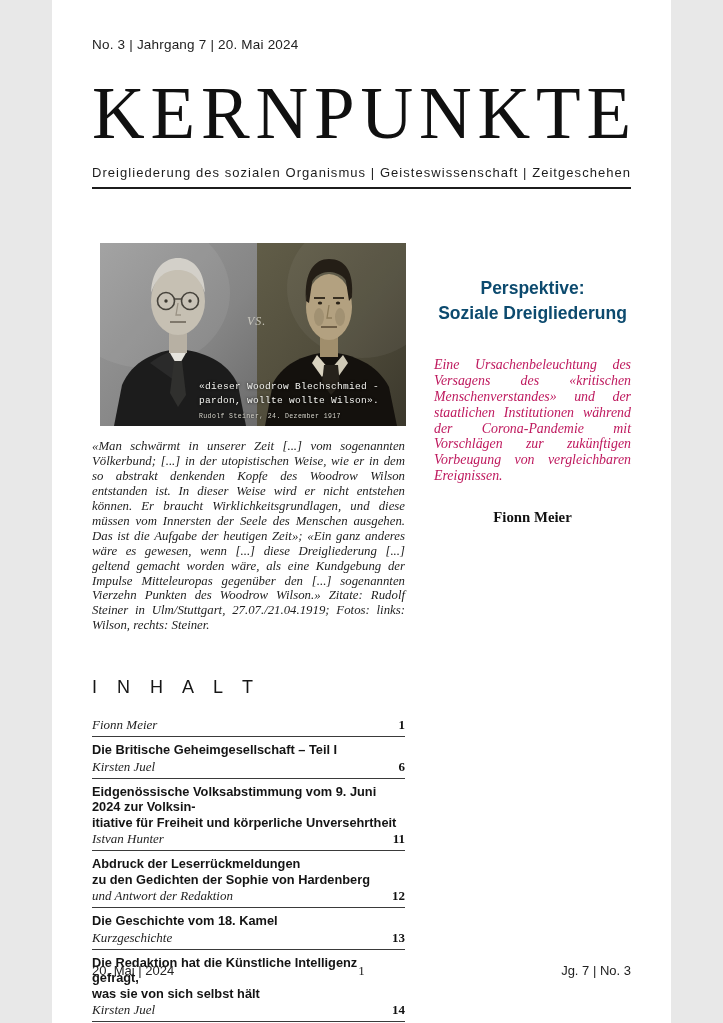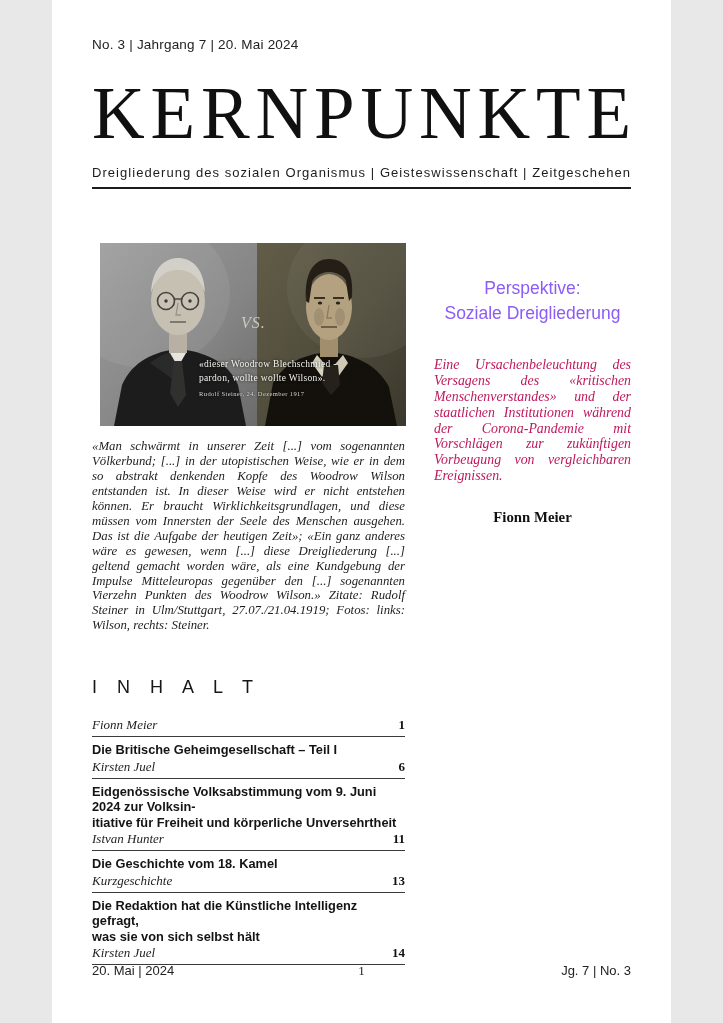--- a/index.html
+++ b/index.html
@@ -29,27 +29,27 @@
   .columns { display:flex; gap:29px; margin-top:54px; }
   .col-left  { width:313px; }
   .col-right { width:301px; padding-top:33px; }
 
   
   .photo { position:relative; width:306px; height:183px; margin-left:8px; display:flex; }
   .panel-left  { width:157px; height:183px; }
   .panel-right { width:149px; height:183px; }
   .panel-left svg, .panel-right svg { display:block; }
   .vs {
-    position:absolute; left:141px; top:71px;
-    font-family:"Liberation Serif", serif; font-style:italic; font-size:16px;
+    position:absolute; left:147px; top:71px;
+    font-family:"Liberation Serif", serif; font-style:italic; font-size:12px;
     color:rgba(215,213,202,0.85); letter-spacing:1px;
   }
   .photo-caption {
-    position:absolute; left:99px; bottom:25px; width:201px;
-    font-family:Liberation Serif, serif; font-size:9.5px; line-height:14.5px;
+    position:absolute; left:99px; bottom:2px; width:201px;
+    font-family:Liberation Mono, monospace; font-size:9.5px; line-height:14.5px;
     color:#f4f4f0; letter-spacing:0.3px; text-shadow:0 0 3px rgba(0,0,0,0.85);
     white-space:nowrap;
   }
   .photo-attrib {
     margin-top:1px; font-size:6.5px; letter-spacing:0.4px; text-align:left;
     color:#d8d6cc; text-shadow:0 0 2px rgba(0,0,0,0.8);
   }
 
   
   .quote {
@@ -67,21 +67,21 @@
     font-weight:bold; font-size:12.8px; line-height:15.5px; color:#141414;
     white-space:pre-line;
   }
   .toc-row.serif .toc-title { font-family:"Liberation Serif", serif; font-size:13.4px; }
   .toc-meta { display:flex; justify-content:space-between; align-items:baseline; margin-top:1px; }
   .toc-author { font-family:"Liberation Serif", serif; font-style:italic; font-size:13px; color:#222; }
   .toc-page { font-family:"Liberation Serif", serif; font-weight:bold; font-size:13px; color:#111; }
 
   
   .art-heading {
-    text-align:center; font-size:17.5px; font-weight:normal; line-height:25px; color:#8b5cf6;
+    text-align:center; font-size:17.5px; font-weight:bold; line-height:25px; color:#0c4a6e;
   }
   .art-lede {
     margin-top:31px; font-family:"Liberation Serif", serif; font-style:italic;
     font-size:13.9px; line-height:15.8px; text-align:justify; color:#be185d;
   }
   .art-byline {
     margin-top:25px; text-align:center; font-family:"Liberation Serif", serif;
     font-weight:bold; font-size:14.8px; color:#111;
   }
   .art-body { margin-top:12px; }
@@ -292,20 +292,28 @@
             </div>
             <div class="toc-row">
               <div class="toc-title">Eidgenössische Volksabstimmung vom 9. Juni 2024 zur Volksin-
 itiative für Freiheit und körperliche Unversehrtheit</div>
               <div class="toc-meta">
                 <span class="toc-author">Istvan Hunter</span>
                 <span class="toc-page">11</span>
               </div>
             </div>
             <div class="toc-row">
+              <div class="toc-title">Abdruck der Leserrückmeldungen
+zu den Gedichten der Sophie von Hardenberg</div>
+              <div class="toc-meta">
+                <span class="toc-author">und Antwort der Redaktion</span>
+                <span class="toc-page">12</span>
+              </div>
+            </div>
+            <div class="toc-row">
               <div class="toc-title">Die Geschichte vom 18. Kamel</div>
               <div class="toc-meta">
                 <span class="toc-author">Kurzgeschichte</span>
                 <span class="toc-page">13</span>
               </div>
             </div>
             <div class="toc-row">
               <div class="toc-title">Die Redaktion hat die Künstliche Intelligenz gefragt,
 was sie von sich selbst hält</div>
               <div class="toc-meta">

